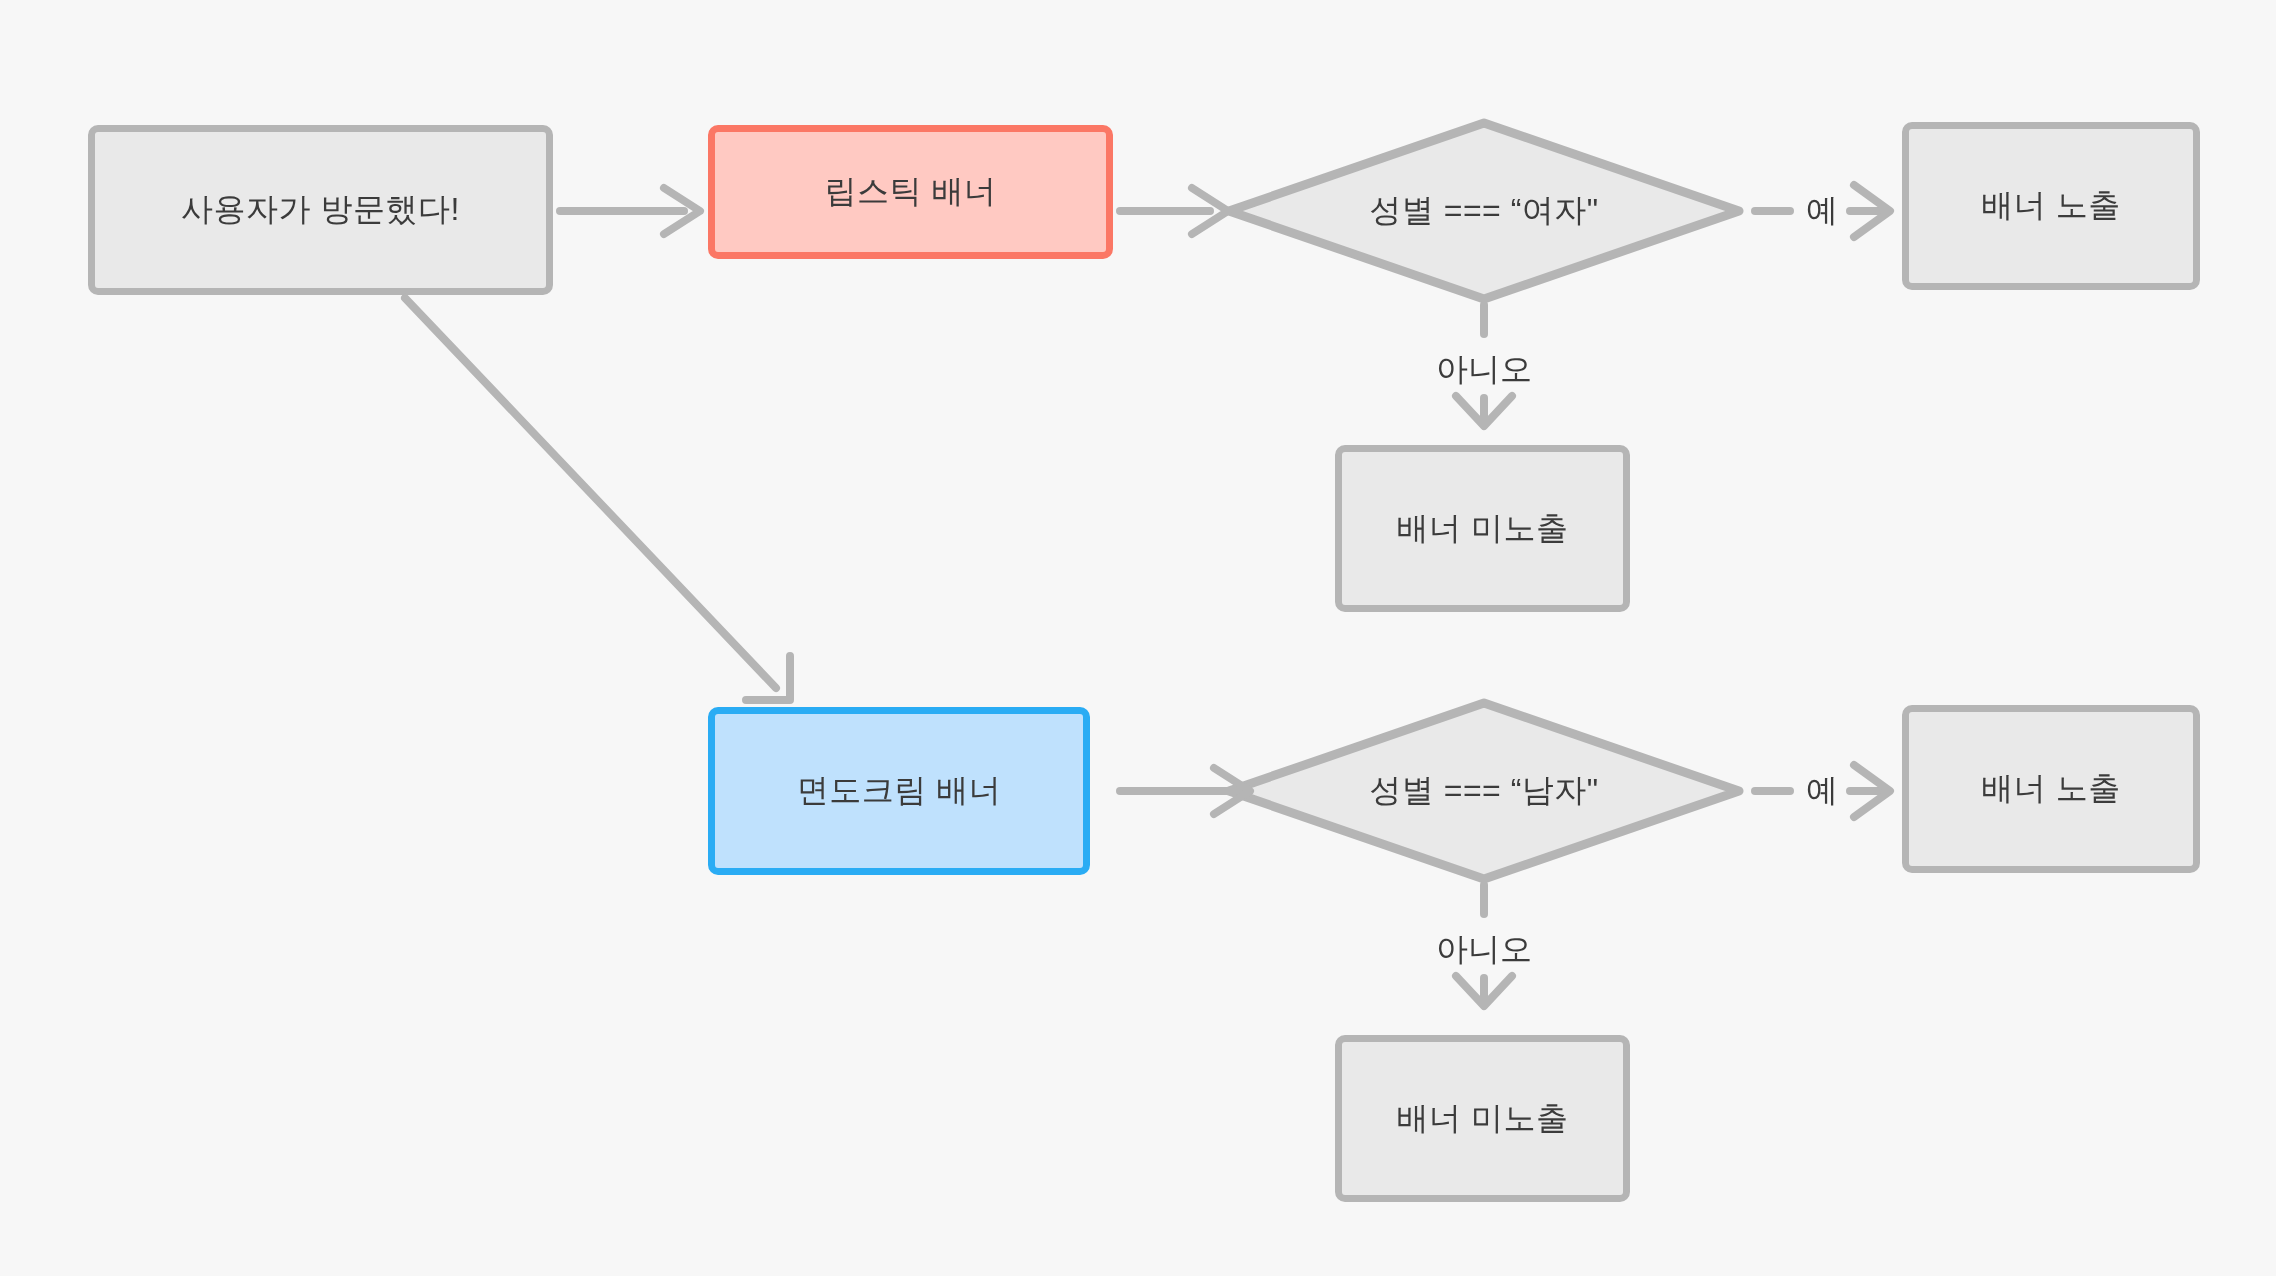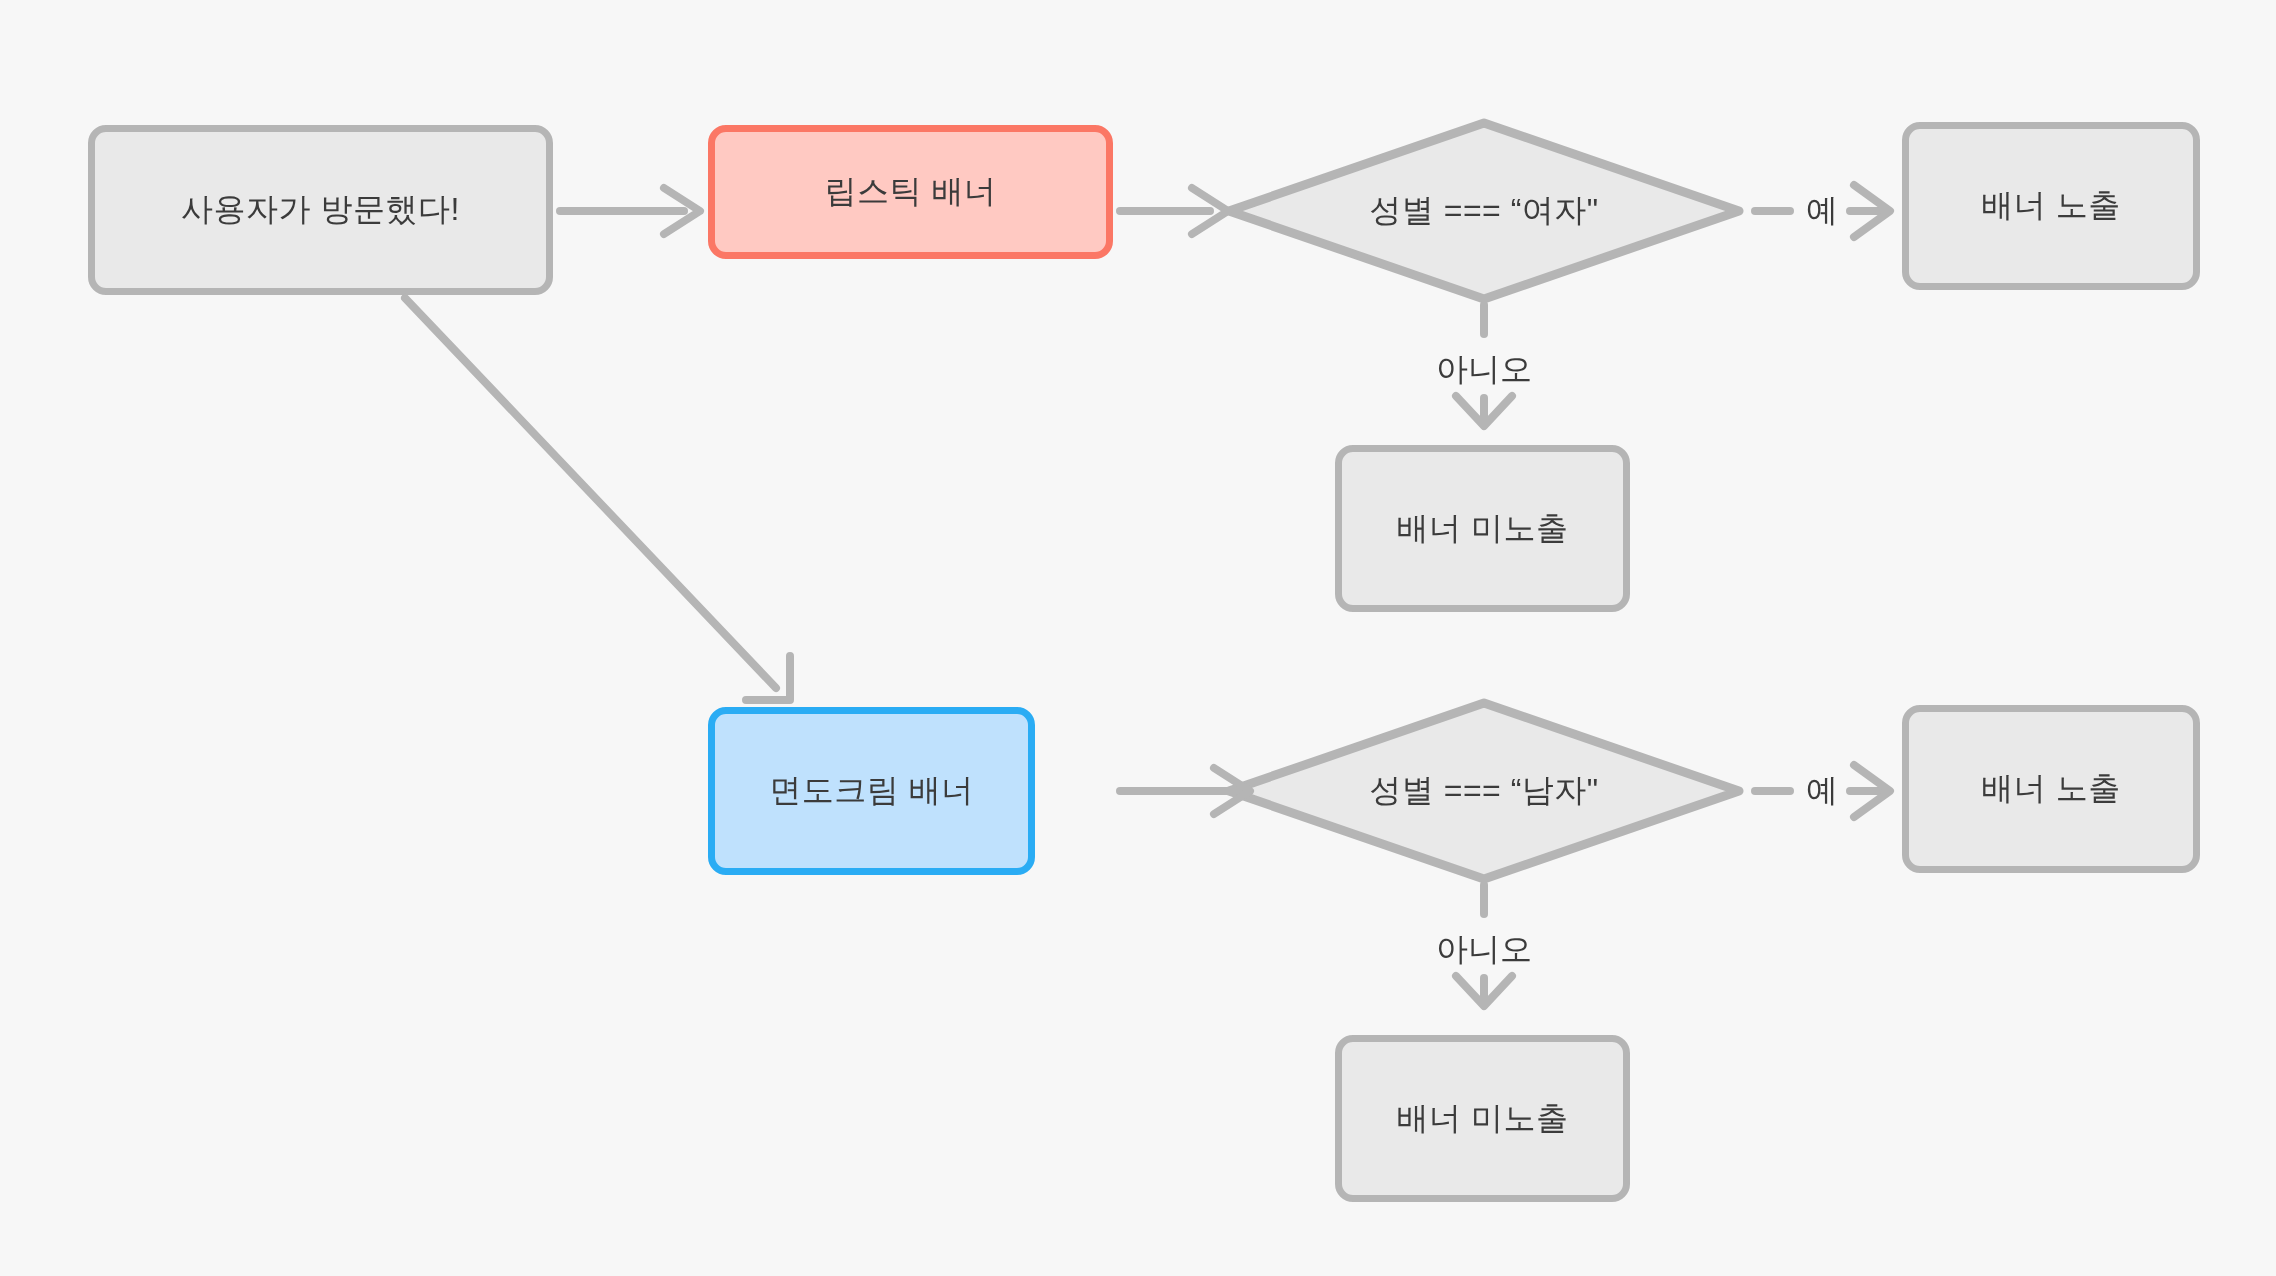--- a/index.html
+++ b/index.html
@@ -36,21 +36,21 @@
     align-items: center;
     justify-content: center;
     color: var(--text-color, #3b3b3b);
     font-size: 32px;
     letter-spacing: 0.5px;
     z-index: 2;
   }
   .node.rect {
     border: 7px solid var(--node-border, #b5b5b5);
     background: var(--node-fill, #e9e9e9);
-    border-radius: 18px;
+    border-radius: 10px;
   }
   .node.rect.lipstick {
     border-color: var(--lipstick-border, #fb7765);
     background: var(--lipstick-fill, #ffc9c2);
   }
   .node.rect.shaving {
     border-color: var(--shaving-border, #2aacf4);
     background: var(--shaving-fill, #bfe1fd);
   }
   .node.diamond { border: none; background: transparent; }
@@ -74,21 +74,21 @@
     font-size: 32px;
     color: var(--text-color, #3b3b3b);
     z-index: 4;
   }
   
   .n-start    { left:   88px; top: 125px; width: 465px; height: 170px; }
   .n-lipstick { left:  708px; top: 125px; width: 405px; height: 134px; }
   .n-diam1    { left: 1221px; top: 115px; width: 526px; height: 192px; }
   .n-yes1     { left: 1902px; top: 122px; width: 298px; height: 168px; }
   .n-no1      { left: 1335px; top: 445px; width: 295px; height: 167px; }
-  .n-shaving  { left:  708px; top: 707px; width: 327px; height: 168px; }
+  .n-shaving  { left:  708px; top: 707px; width: 382px; height: 168px; }
   .n-diam2    { left: 1221px; top: 695px; width: 526px; height: 192px; }
   .n-yes2     { left: 1902px; top: 705px; width: 298px; height: 168px; }
   .n-no2      { left: 1335px; top:1035px; width: 295px; height: 167px; }
   
   .l-yes1 { left: 1798px; top: 189px; width: 48px; height: 44px; }
   .l-no1  { left: 1404px; top: 348px; width: 160px; height: 44px; }
   .l-yes2 { left: 1798px; top: 769px; width: 48px; height: 44px; }
   .l-no2  { left: 1404px; top: 928px; width: 160px; height: 44px; }
 </style>
 </head>

